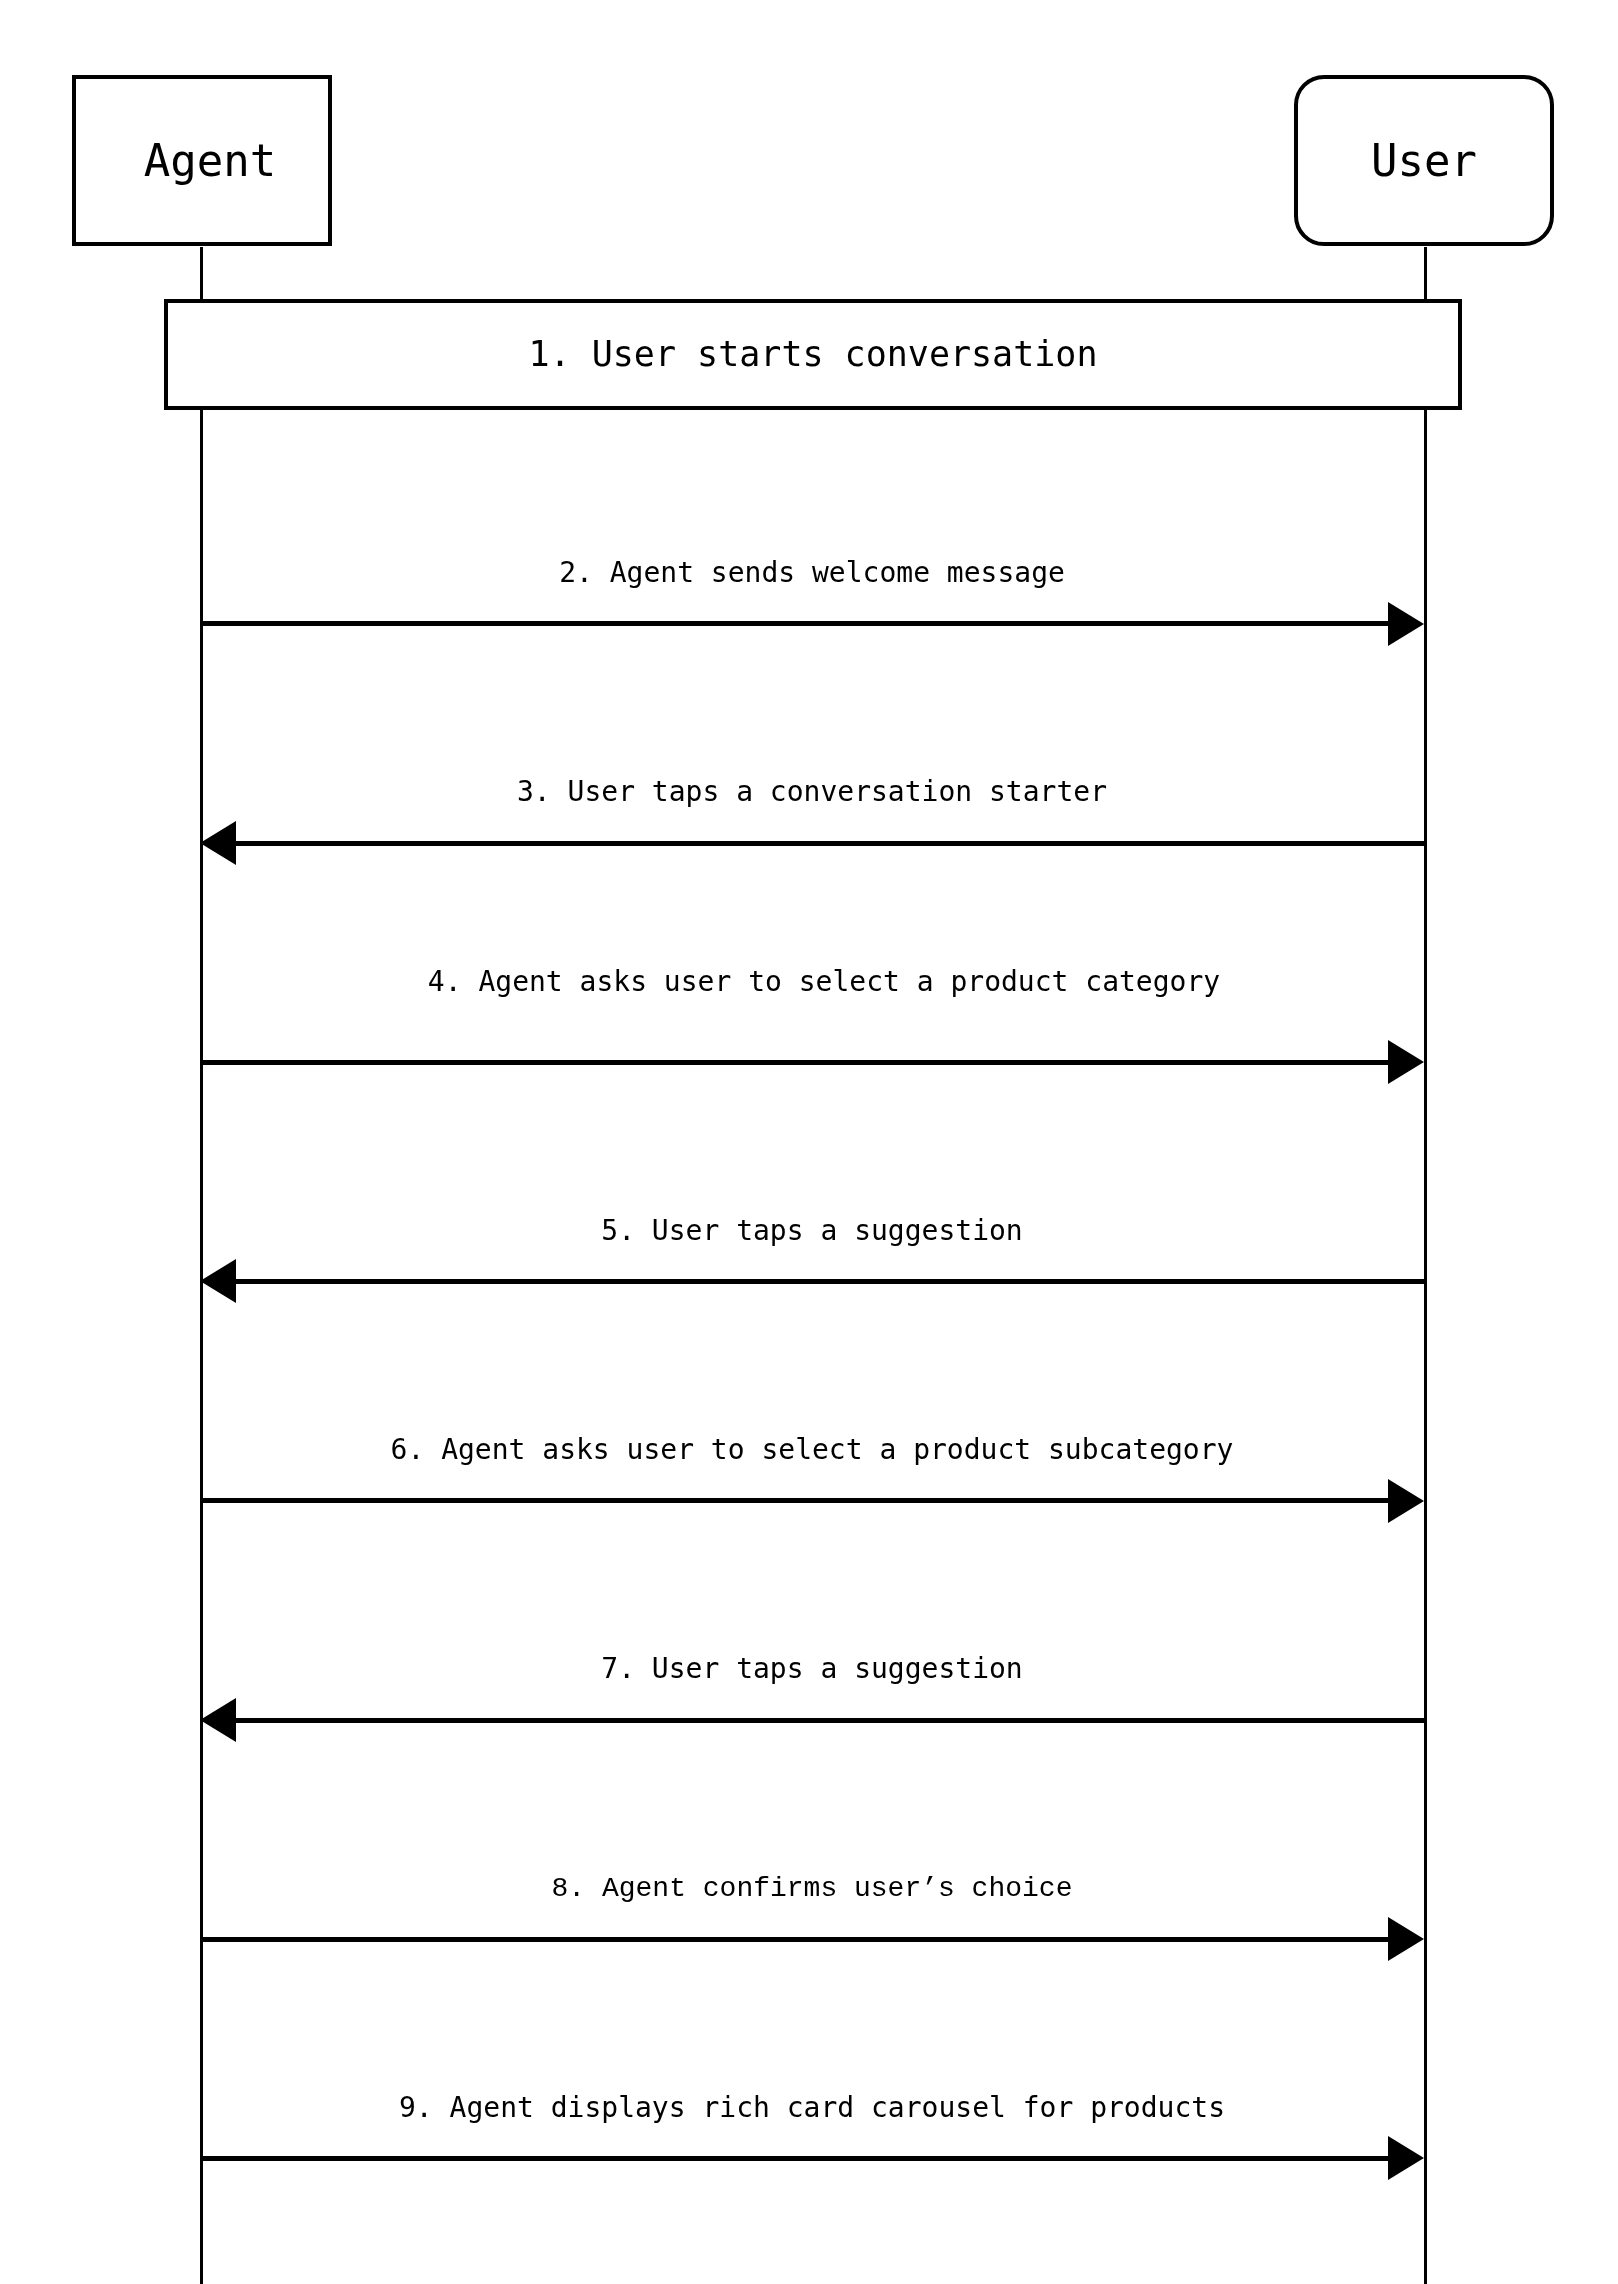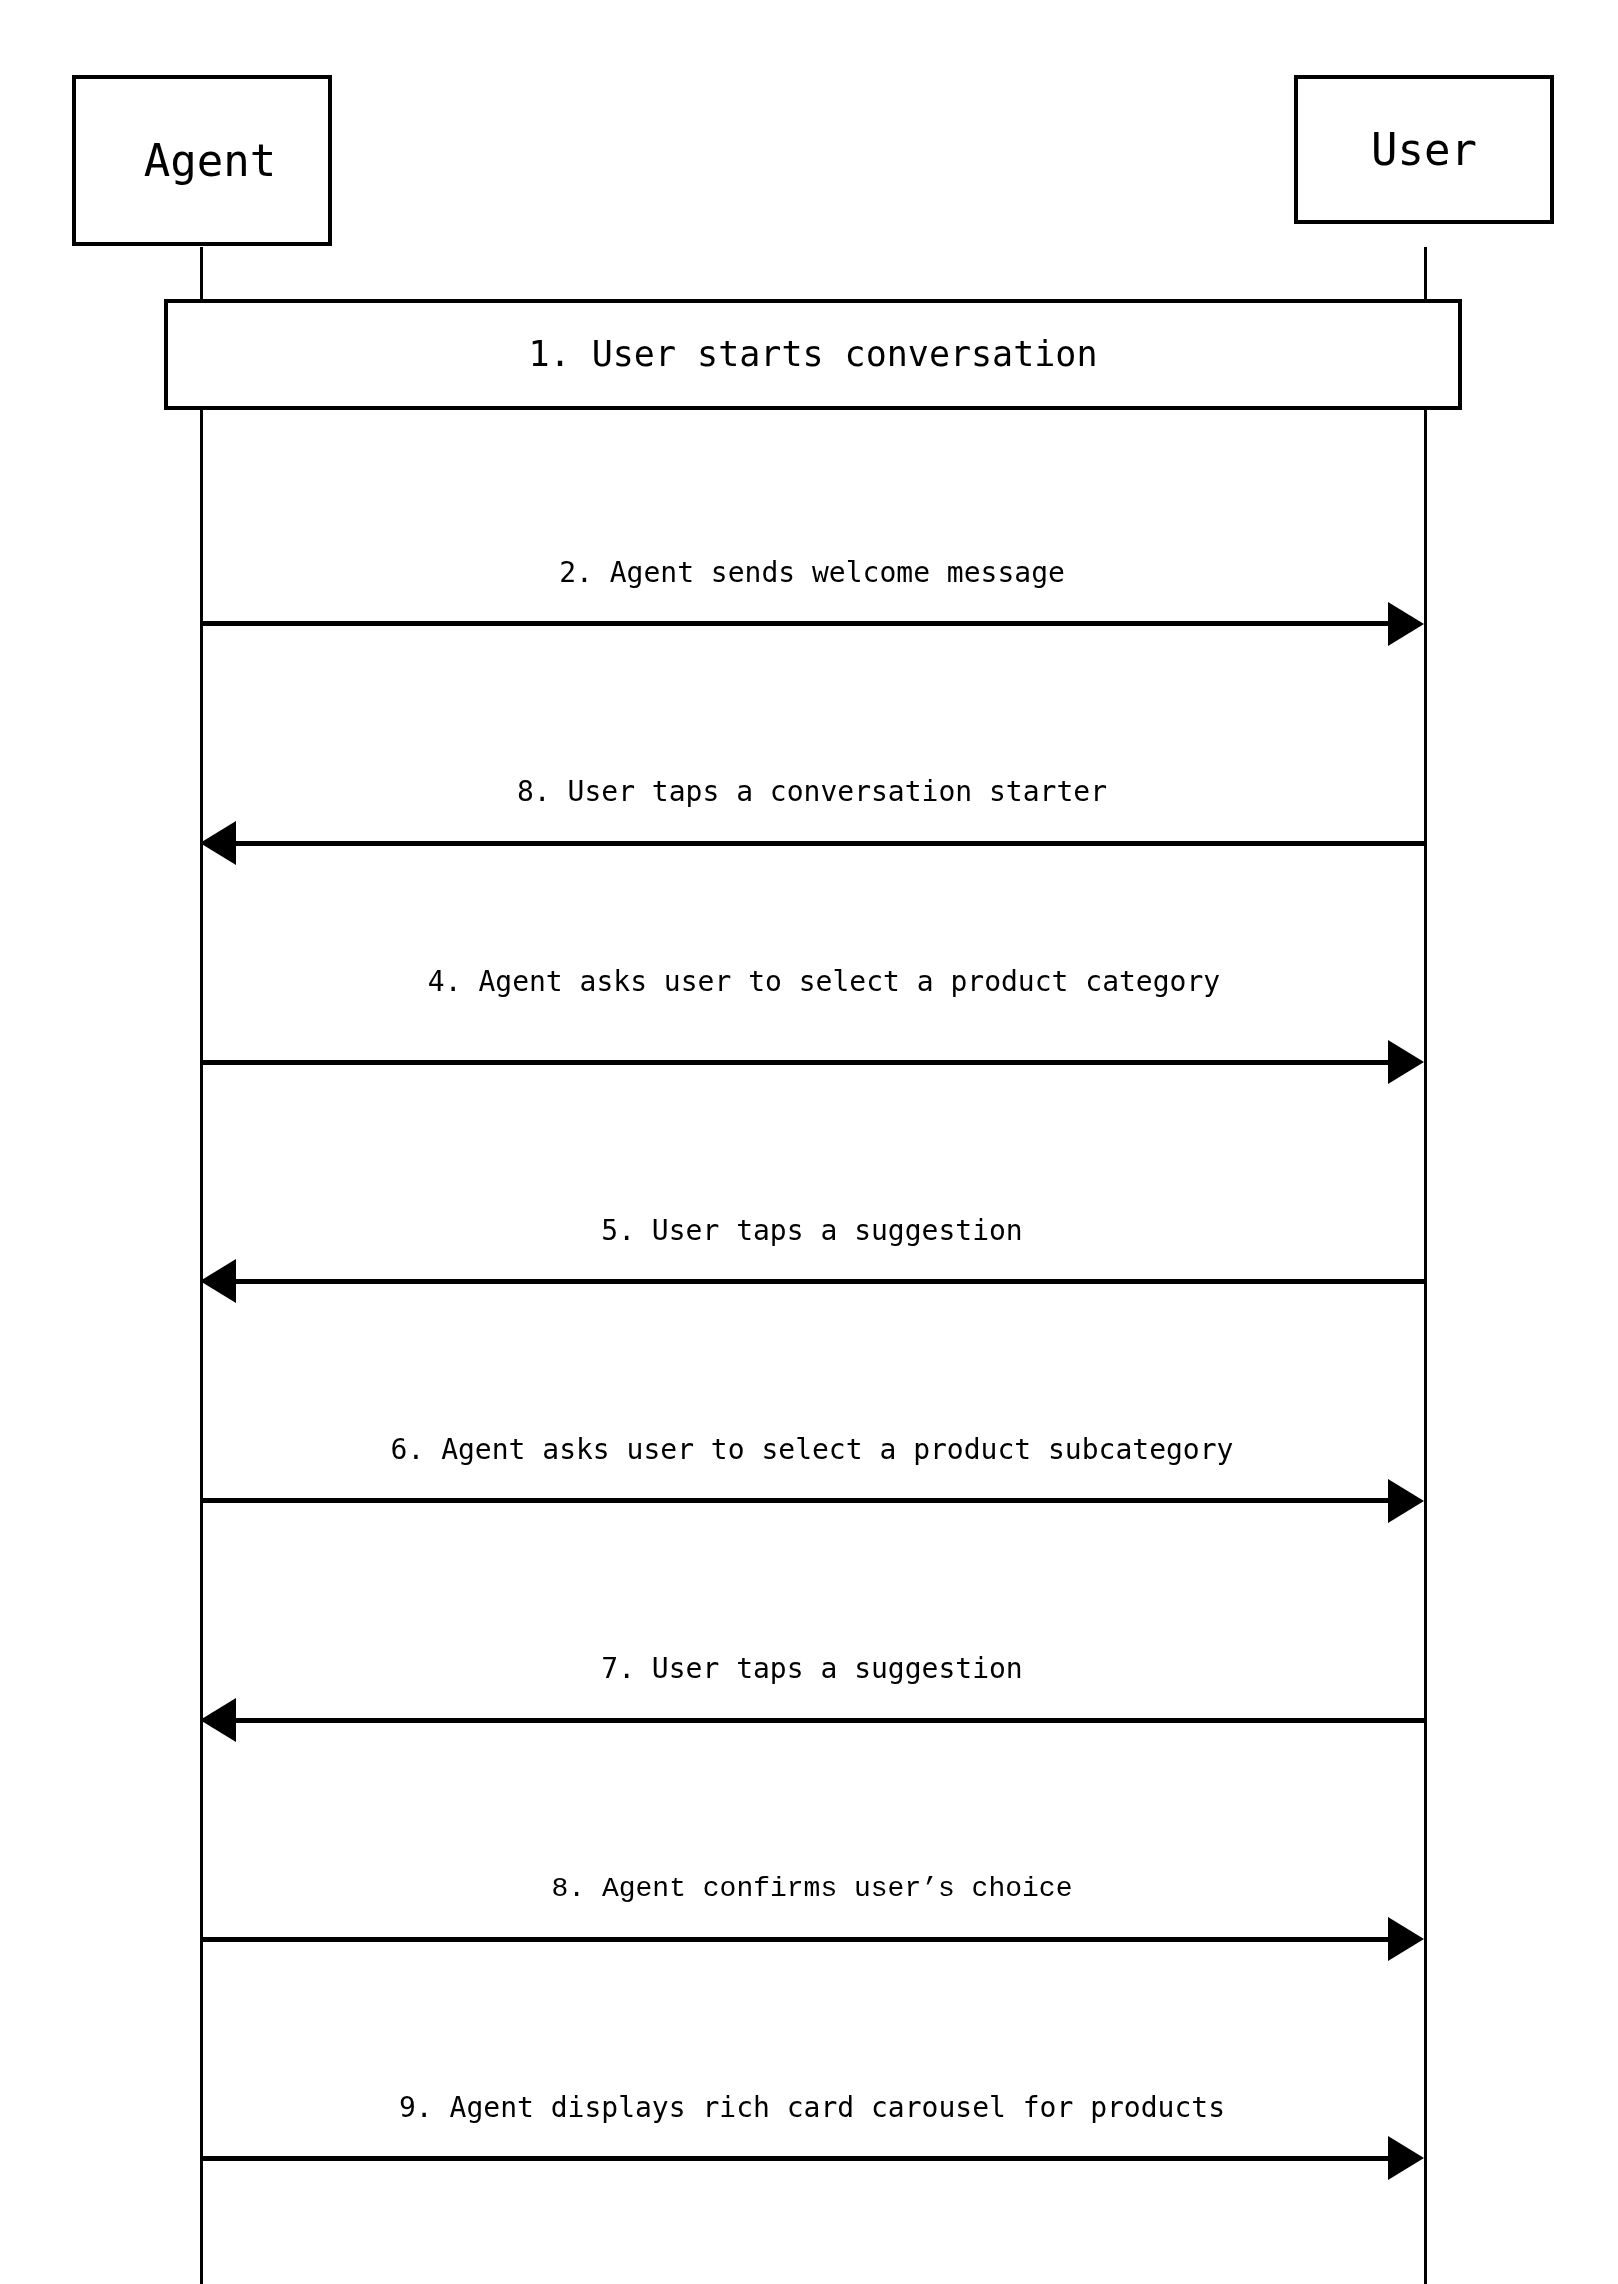--- a/index.html
+++ b/index.html
@@ -119,36 +119,36 @@
 <body>
 
 <div id="diagram-root">
 
   <div class="lifeline" style="left:200px; top:247px; height:2952px;"></div>
   <div class="lifeline" style="left:1424px; top:247px; height:2952px;"></div>
 
   <div class="participant-box" style="left:72px; top:75px; width:260px; height:171px;padding-left:16px;">
     <span class="participant-label">Agent</span>
   </div>
-  <div class="participant-box" style="left:1294px; top:75px; width:260px; height:149px;">
+  <div class="participant-box" style="left:1294px; top:75px; width:260px; height:171px;border-radius:30px;">
     <span class="participant-label">User</span>
   </div>
 
   <div class="self-box" style="left:164px; top:299px; width:1298px; height:111px;">
     <span class="self-box-label">1. User starts conversation</span>
   </div>
 
   <div class="message">
     <div class="message-label centered-between" style="top:555px;">2. Agent sends welcome message</div>
     <div class="arrow-line" style="left:200px; top:621px; width:1189px;"></div>
     <div class="arrow-head right" style="left:1388px; top:602px;"></div>
   </div>
 
   <div class="message">
-    <div class="message-label centered-between" style="top:774px;">8. User taps a conversation starter</div>
+    <div class="message-label centered-between" style="top:774px;">3. User taps a conversation starter</div>
     <div class="arrow-line" style="left:235px; top:841px; width:1189px;"></div>
     <div class="arrow-head left" style="left:200px; top:821px;"></div>
   </div>
 
   <div class="message">
     <div class="message-label centered-between" style="top:964px;margin-left:12px;">4. Agent asks user to select a product category</div>
     <div class="arrow-line" style="left:200px; top:1060px; width:1189px;"></div>
     <div class="arrow-head right" style="left:1388px; top:1040px;"></div>
   </div>
 

